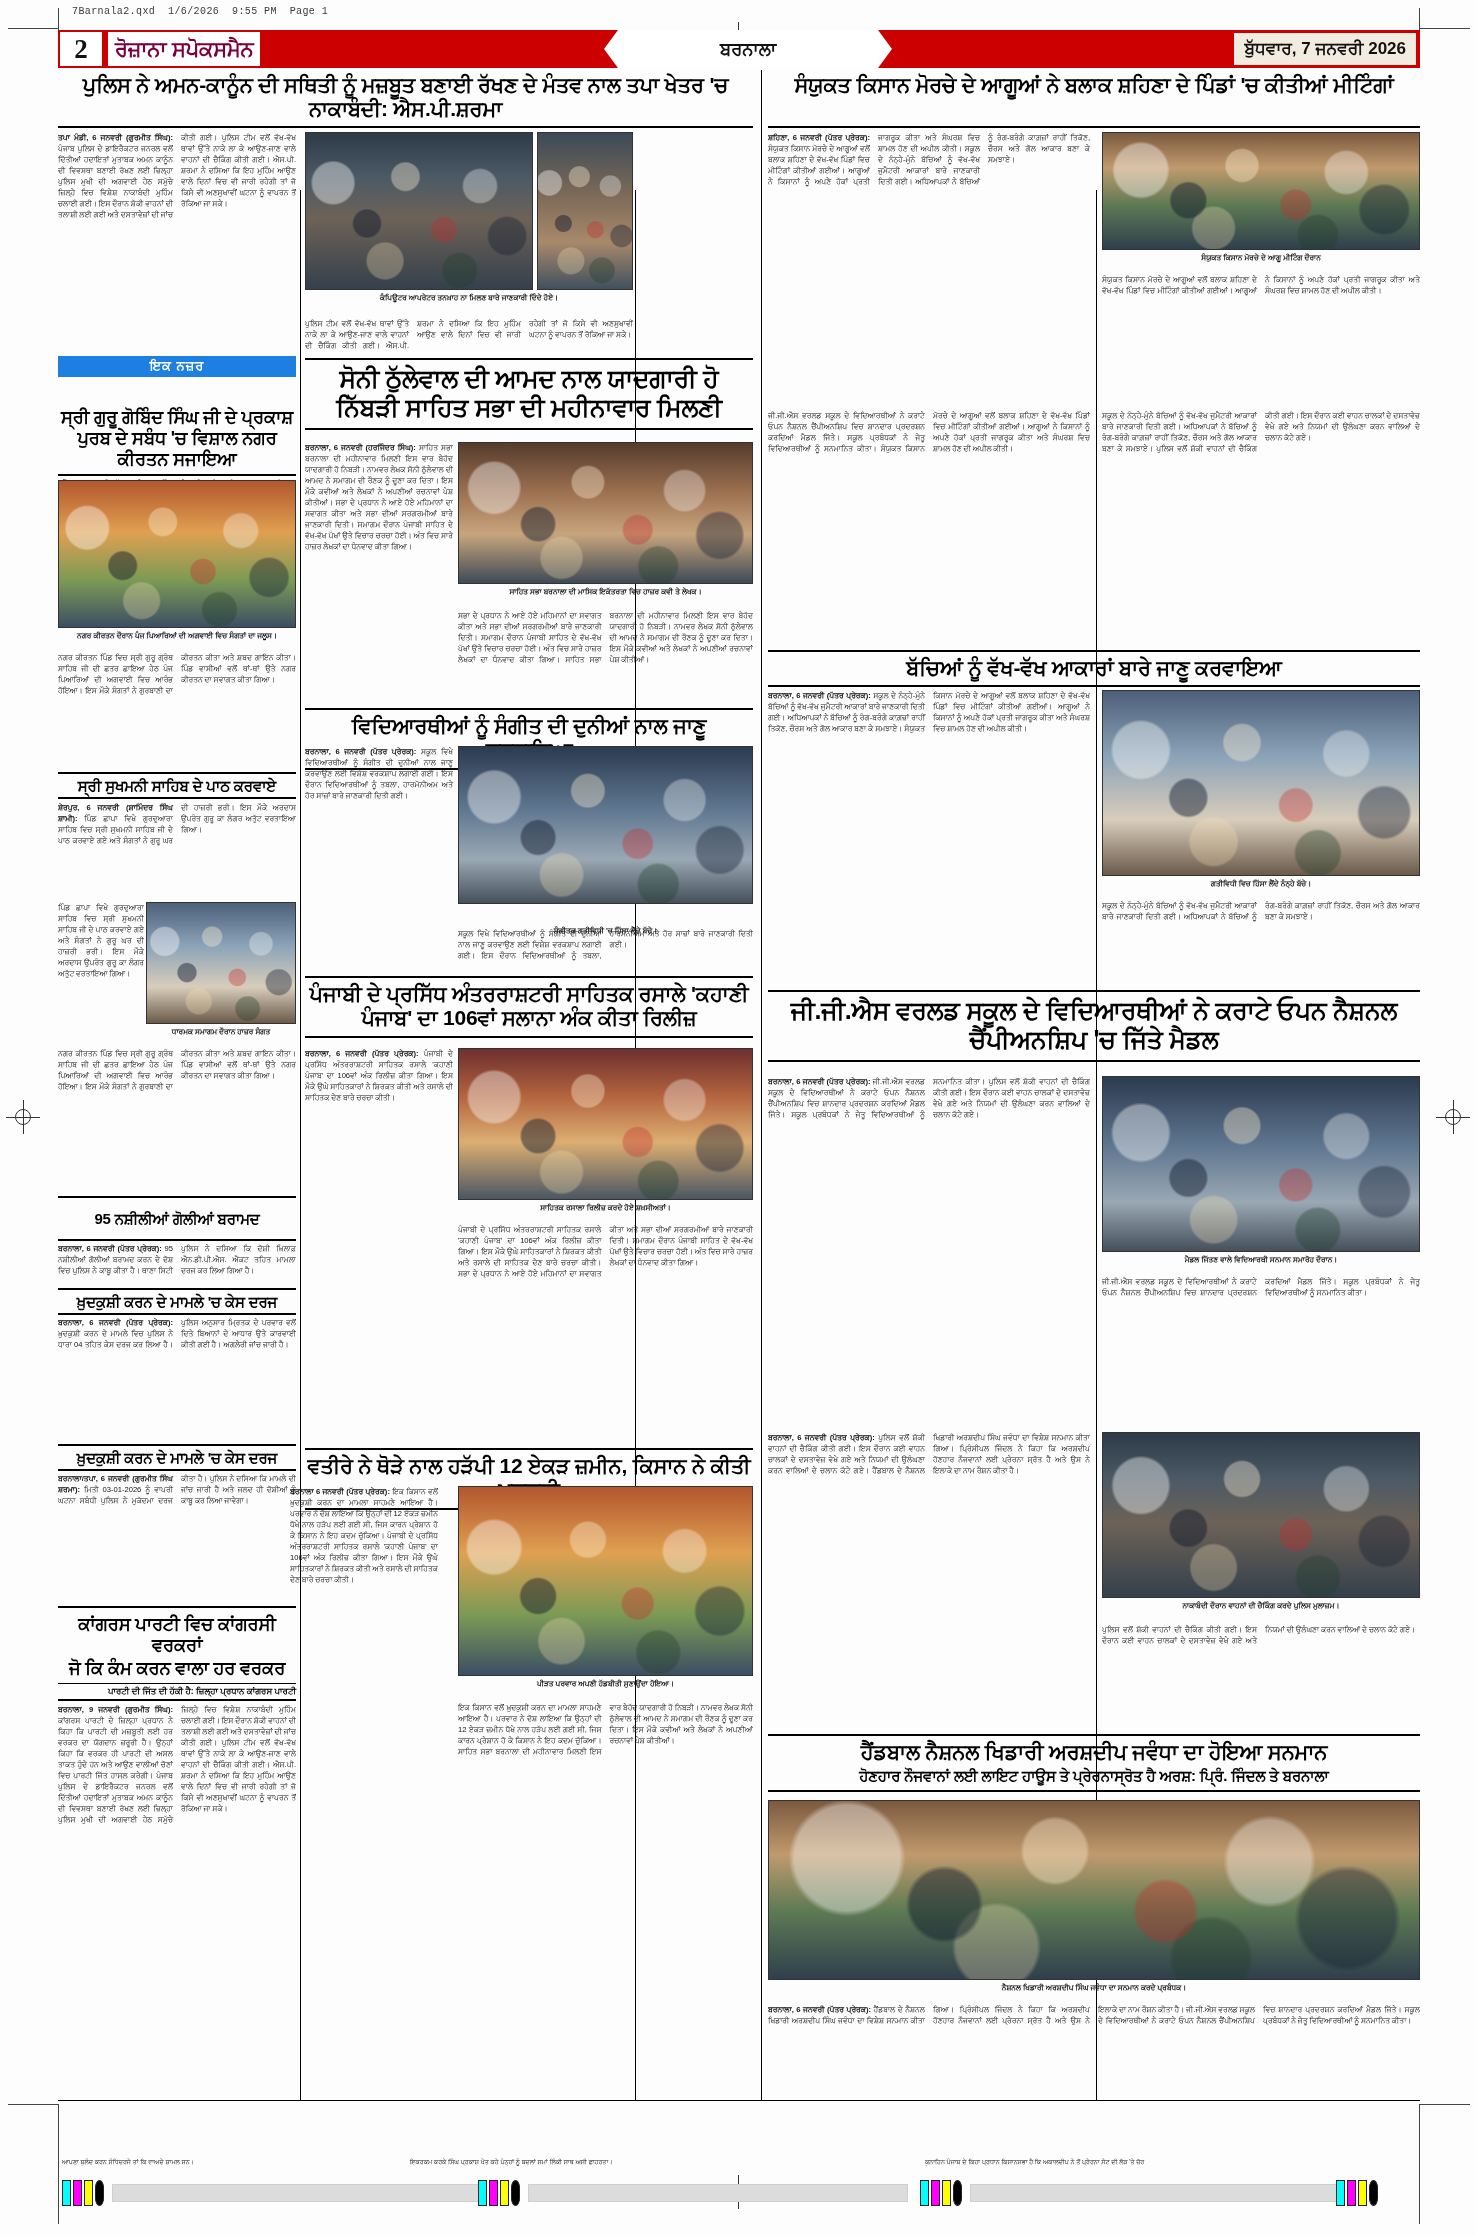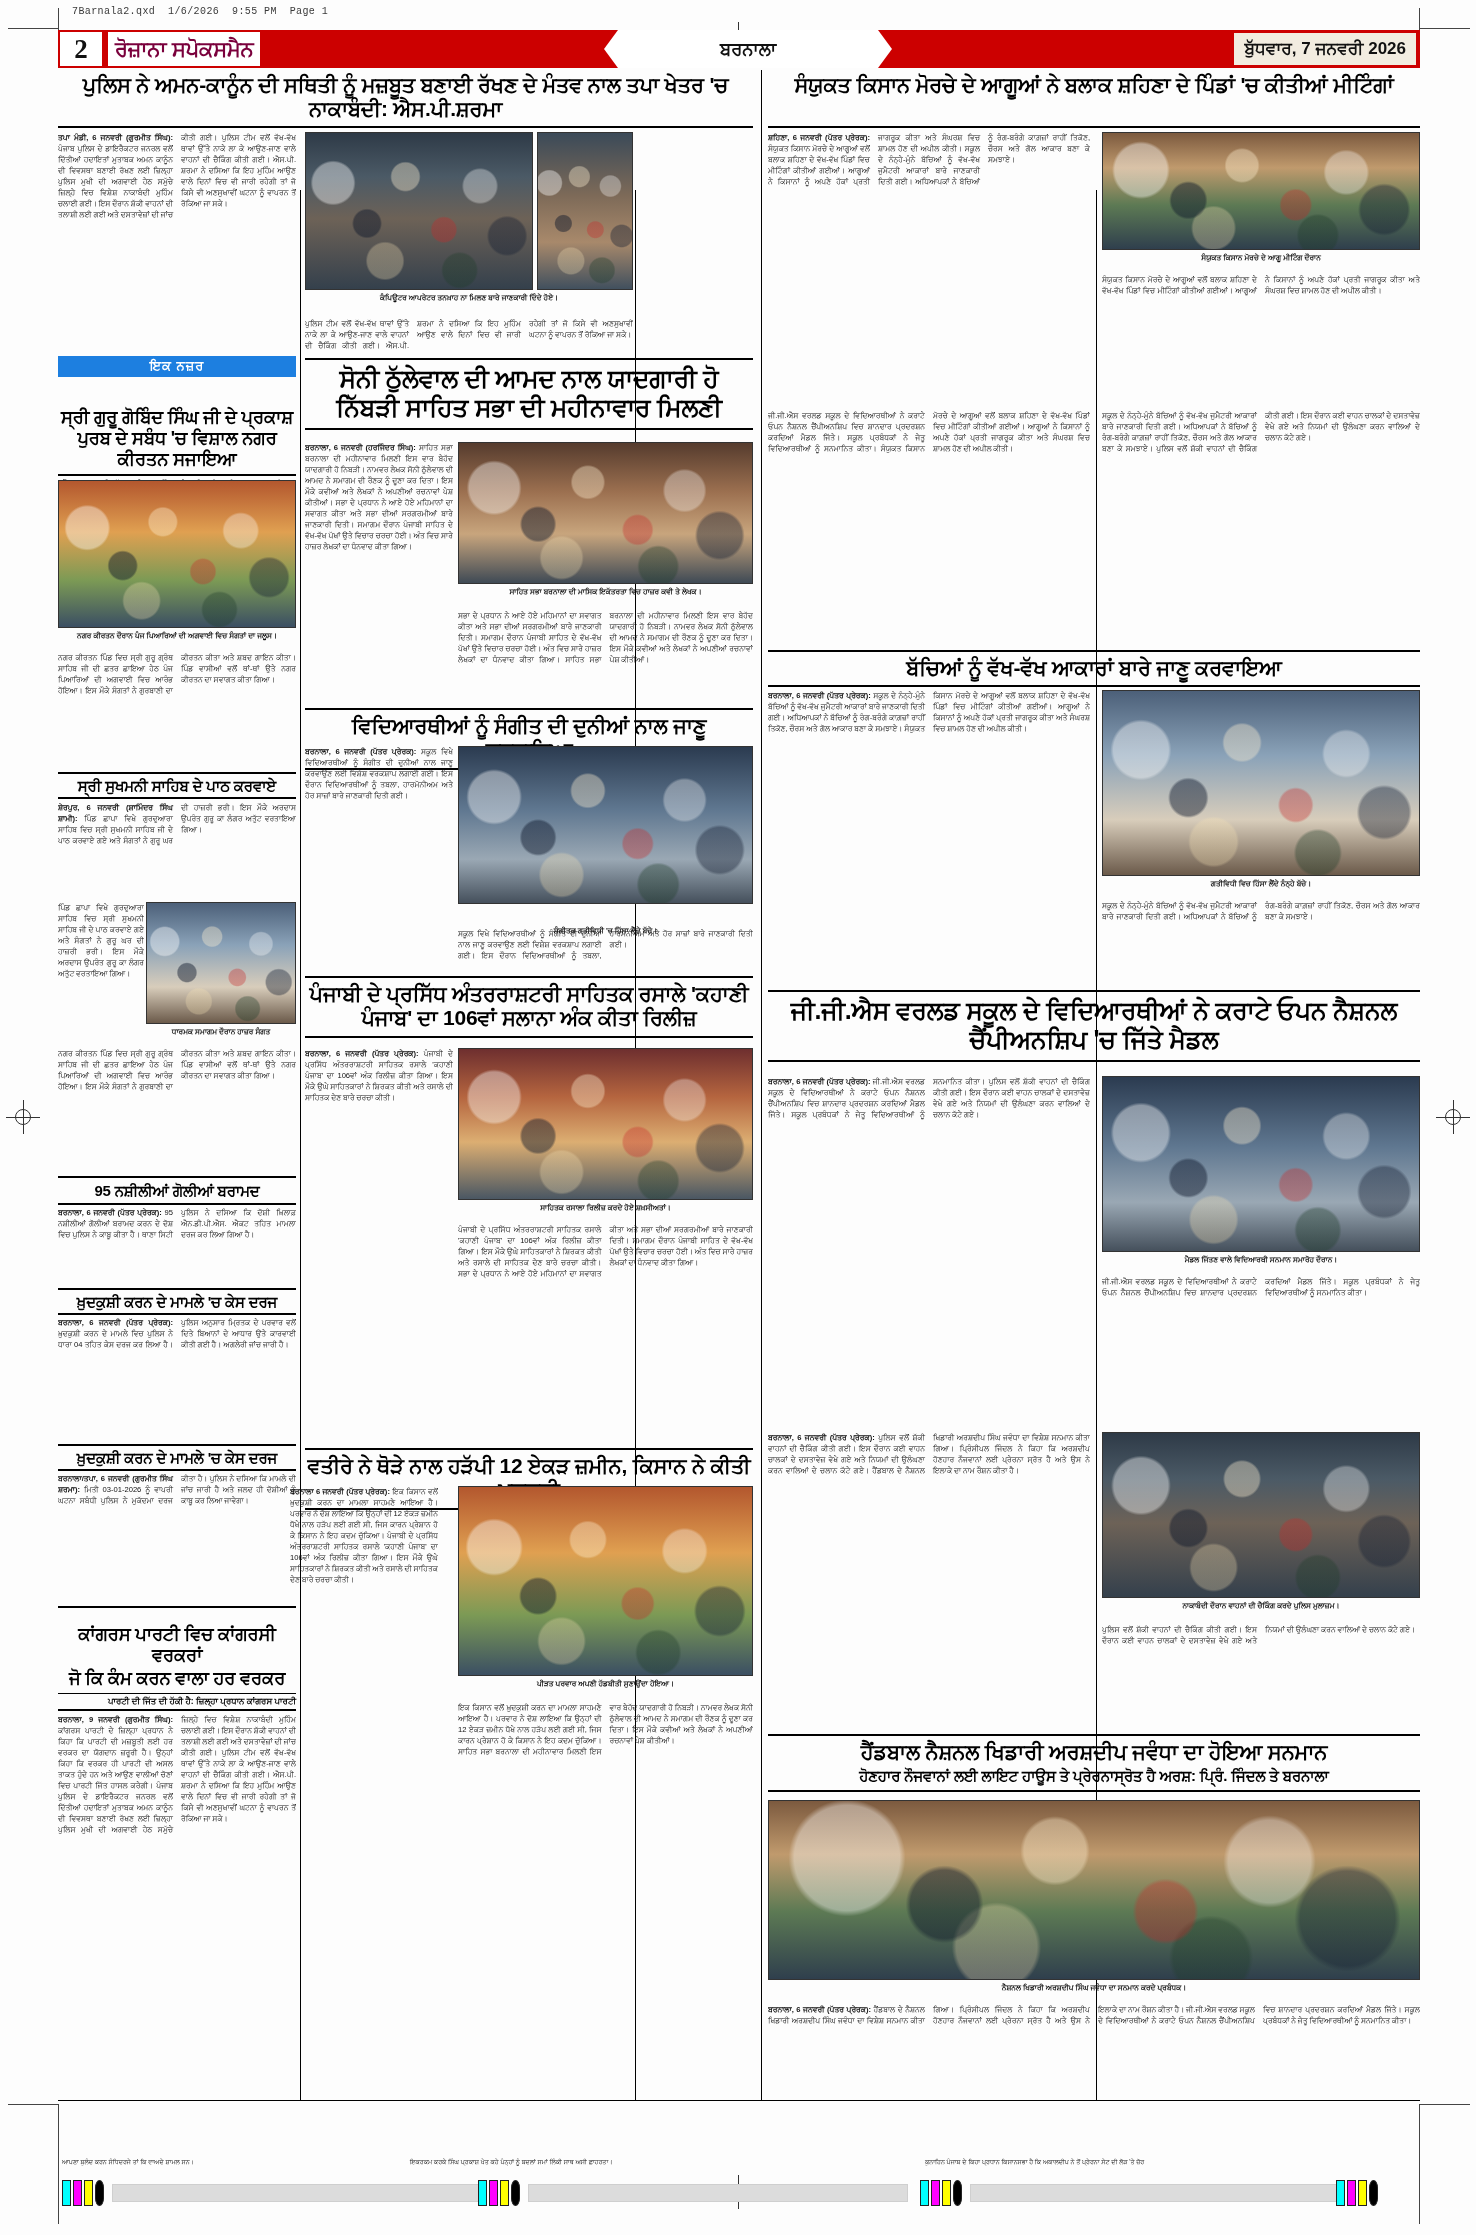--- a/index.html
+++ b/index.html
@@ -342,21 +342,21 @@
     <div style="position:absolute; left:88px; top:956px; width:150px;">
       <div class="cap">ਧਾਰਮਕ ਸਮਾਗਮ ਦੌਰਾਨ ਹਾਜ਼ਰ ਸੰਗਤ</div>
     </div>
     <div style="position:absolute; left:0; top:978px; width:238px;">
       <div class="col-text" style="height:124px; column-count:2;">
         <span>ਨਗਰ ਕੀਰਤਨ ਪਿੰਡ ਵਿਚ ਸ੍ਰੀ ਗੁਰੂ ਗ੍ਰੰਥ ਸਾਹਿਬ ਜੀ ਦੀ ਛਤਰ ਛਾਇਆ ਹੇਠ ਪੰਜ ਪਿਆਰਿਆਂ ਦੀ ਅਗਵਾਈ ਵਿਚ ਆਰੰਭ ਹੋਇਆ। ਇਸ ਮੌਕੇ ਸੰਗਤਾਂ ਨੇ ਗੁਰਬਾਣੀ ਦਾ ਕੀਰਤਨ ਕੀਤਾ ਅਤੇ ਸ਼ਬਦ ਗਾਇਨ ਕੀਤਾ। ਪਿੰਡ ਵਾਸੀਆਂ ਵਲੋਂ ਥਾਂ-ਥਾਂ ਉਤੇ ਨਗਰ ਕੀਰਤਨ ਦਾ ਸਵਾਗਤ ਕੀਤਾ ਗਿਆ।</span>
       </div>
     </div>
 
     <div style="position:absolute; left:0; top:1106px; width:238px;">
-      <div class="hl hl-sm" style="padding:4px 1px; border-top:2px solid #000; border-bottom:2px solid #000;">95 ਨਸ਼ੀਲੀਆਂ ਗੋਲੀਆਂ ਬਰਾਮਦ</div>
+      <div class="hl hl-sm" style="padding:12px 1px; border-top:2px solid #000; border-bottom:2px solid #000;margin-top:20px;">95 ਨਸ਼ੀਲੀਆਂ ਗੋਲੀਆਂ ਬਰਾਮਦ</div>
       <div class="col-text" style="height:76px; column-count:2; padding-top:2px;">
         <span class="lead">ਬਰਨਾਲਾ, 6 ਜਨਵਰੀ (ਪੱਤਰ ਪ੍ਰੇਰਕ):</span>
         <span>95 ਨਸ਼ੀਲੀਆਂ ਗੋਲੀਆਂ ਬਰਾਮਦ ਕਰਨ ਦੇ ਦੋਸ਼ ਵਿਚ ਪੁਲਿਸ ਨੇ ਕਾਬੂ ਕੀਤਾ ਹੈ। ਥਾਣਾ ਸਿਟੀ ਪੁਲਿਸ ਨੇ ਦਸਿਆ ਕਿ ਦੋਸ਼ੀ ਖ਼ਿਲਾਫ਼ ਐਨ.ਡੀ.ਪੀ.ਐਸ. ਐਕਟ ਤਹਿਤ ਮਾਮਲਾ ਦਰਜ ਕਰ ਲਿਆ ਗਿਆ ਹੈ।</span>
       </div>
     </div>
 
     <div style="position:absolute; left:0; top:1218px; width:238px;">
       <div class="hl hl-sm" style="padding:3px 1px; border-top:2px solid #000; border-bottom:2px solid #000;">ਖ਼ੁਦਕੁਸ਼ੀ ਕਰਨ ਦੇ ਮਾਮਲੇ 'ਚ ਕੇਸ ਦਰਜ</div>
       <div class="col-text" style="height:122px; column-count:2; padding-top:2px;">
         <span class="lead">ਬਰਨਾਲਾ, 6 ਜਨਵਰੀ (ਪੱਤਰ ਪ੍ਰੇਰਕ):</span>
@@ -366,21 +366,21 @@
 
     <div style="position:absolute; left:0; top:1374px; width:238px;">
       <div class="hl hl-sm" style="padding:3px 1px; border-top:2px solid #000; border-bottom:2px solid #000;">ਖ਼ੁਦਕੁਸ਼ੀ ਕਰਨ ਦੇ ਮਾਮਲੇ 'ਚ ਕੇਸ ਦਰਜ</div>
       <div class="col-text" style="height:136px; column-count:2; padding-top:2px;">
         <span class="lead">ਬਰਨਾਲਾ/ਤਪਾ, 6 ਜਨਵਰੀ (ਗੁਰਮੀਤ ਸਿੰਘ ਸ਼ਰਮਾ):</span>
         <span>ਮਿਤੀ 03-01-2026 ਨੂੰ ਵਾਪਰੀ ਘਟਨਾ ਸਬੰਧੀ ਪੁਲਿਸ ਨੇ ਮੁਕੱਦਮਾ ਦਰਜ ਕੀਤਾ ਹੈ। ਪੁਲਿਸ ਨੇ ਦਸਿਆ ਕਿ ਮਾਮਲੇ ਦੀ ਜਾਂਚ ਜਾਰੀ ਹੈ ਅਤੇ ਜਲਦ ਹੀ ਦੋਸ਼ੀਆਂ ਨੂੰ ਕਾਬੂ ਕਰ ਲਿਆ ਜਾਵੇਗਾ।</span>
       </div>
     </div>
 
     <div style="position:absolute; left:0; top:1536px; width:238px;">
-      <div class="hl hl-md" style="padding:16px 1px 2px; border-top:2px solid #000;">ਕਾਂਗਰਸ ਪਾਰਟੀ ਵਿਚ ਕਾਂਗਰਸੀ ਵਰਕਰਾਂ</div>
+      <div class="hl hl-md" style="padding:6px 1px 2px; border-top:2px solid #000;">ਕਾਂਗਰਸ ਪਾਰਟੀ ਵਿਚ ਕਾਂਗਰਸੀ ਵਰਕਰਾਂ</div>
       <div class="hl hl-md" style="padding:0 1px 4px; border-bottom:1px solid #000;">ਜੋ ਕਿ ਕੰਮ ਕਰਨ ਵਾਲਾ ਹਰ ਵਰਕਰ</div>
       <div class="kicker" style="border-bottom:2px solid #000;">ਪਾਰਟੀ ਦੀ ਜਿੱਤ ਦੀ ਹੱਕੀ ਹੈ: ਜ਼ਿਲ੍ਹਾ ਪ੍ਰਧਾਨ ਕਾਂਗਰਸ ਪਾਰਟੀ</div>
       <div class="col-text" style="height:360px; column-count:2; padding-top:3px;">
         <span class="lead">ਬਰਨਾਲਾ, 9 ਜਨਵਰੀ (ਗੁਰਮੀਤ ਸਿੰਘ):</span>
         <span>ਕਾਂਗਰਸ ਪਾਰਟੀ ਦੇ ਜ਼ਿਲ੍ਹਾ ਪ੍ਰਧਾਨ ਨੇ ਕਿਹਾ ਕਿ ਪਾਰਟੀ ਦੀ ਮਜ਼ਬੂਤੀ ਲਈ ਹਰ ਵਰਕਰ ਦਾ ਯੋਗਦਾਨ ਜ਼ਰੂਰੀ ਹੈ। ਉਨ੍ਹਾਂ ਕਿਹਾ ਕਿ ਵਰਕਰ ਹੀ ਪਾਰਟੀ ਦੀ ਅਸਲ ਤਾਕਤ ਹੁੰਦੇ ਹਨ ਅਤੇ ਆਉਣ ਵਾਲੀਆਂ ਚੋਣਾਂ ਵਿਚ ਪਾਰਟੀ ਜਿੱਤ ਹਾਸਲ ਕਰੇਗੀ।</span>
         <span>ਪੰਜਾਬ ਪੁਲਿਸ ਦੇ ਡਾਇਰੈਕਟਰ ਜਨਰਲ ਵਲੋਂ ਦਿੱਤੀਆਂ ਹਦਾਇਤਾਂ ਮੁਤਾਬਕ ਅਮਨ ਕਾਨੂੰਨ ਦੀ ਵਿਵਸਥਾ ਬਣਾਈ ਰੱਖਣ ਲਈ ਜ਼ਿਲ੍ਹਾ ਪੁਲਿਸ ਮੁਖੀ ਦੀ ਅਗਵਾਈ ਹੇਠ ਸਮੁੱਚੇ ਜ਼ਿਲ੍ਹੇ ਵਿਚ ਵਿਸ਼ੇਸ਼ ਨਾਕਾਬੰਦੀ ਮੁਹਿੰਮ ਚਲਾਈ ਗਈ। ਇਸ ਦੌਰਾਨ ਸ਼ੱਕੀ ਵਾਹਨਾਂ ਦੀ ਤਲਾਸ਼ੀ ਲਈ ਗਈ ਅਤੇ ਦਸਤਾਵੇਜ਼ਾਂ ਦੀ ਜਾਂਚ ਕੀਤੀ ਗਈ।</span>
         <span>ਪੁਲਿਸ ਟੀਮ ਵਲੋਂ ਵੱਖ-ਵੱਖ ਥਾਵਾਂ ਉੱਤੇ ਨਾਕੇ ਲਾ ਕੇ ਆਉਣ-ਜਾਣ ਵਾਲੇ ਵਾਹਨਾਂ ਦੀ ਚੈਕਿੰਗ ਕੀਤੀ ਗਈ। ਐਸ.ਪੀ. ਸ਼ਰਮਾ ਨੇ ਦਸਿਆ ਕਿ ਇਹ ਮੁਹਿੰਮ ਆਉਣ ਵਾਲੇ ਦਿਨਾਂ ਵਿਚ ਵੀ ਜਾਰੀ ਰਹੇਗੀ ਤਾਂ ਜੋ ਕਿਸੇ ਵੀ ਅਣਸੁਖਾਵੀਂ ਘਟਨਾ ਨੂੰ ਵਾਪਰਨ ਤੋਂ ਰੋਕਿਆ ਜਾ ਸਕੇ।</span>
       </div>
     </div>
 

